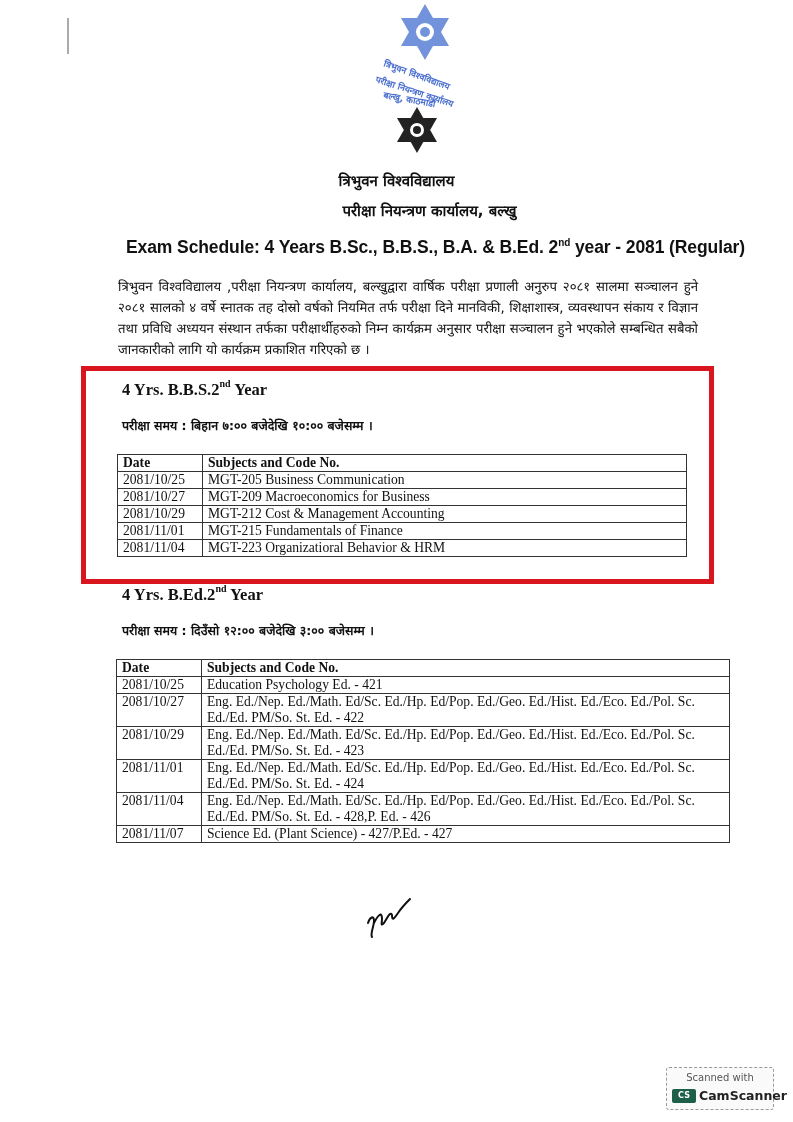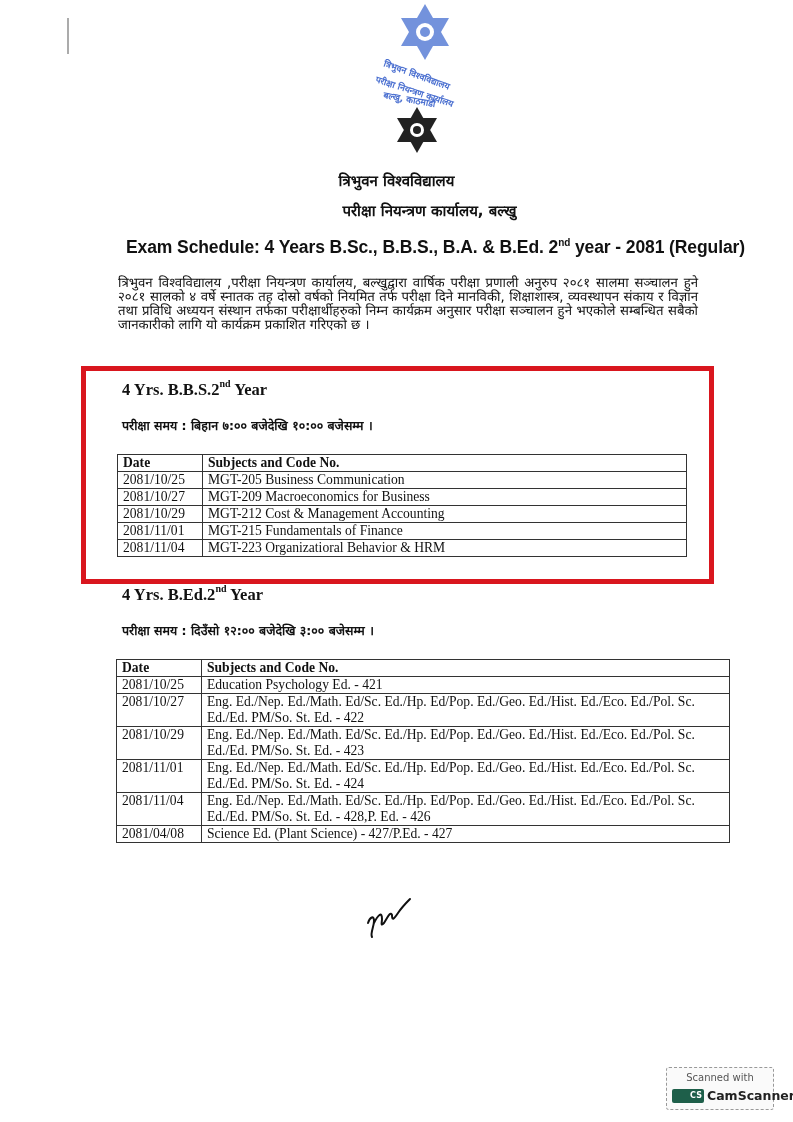--- a/index.html
+++ b/index.html
@@ -15,21 +15,21 @@
 
     
     .emblem { left: 355px; top: 2px; width: 130px; height: 158px; }
 
     .uni-name { left: 0; width: 793px; top: 170px; text-align: center; font-family: "DejaVu Sans", sans-serif; font-weight: bold; font-size: 15px; }
     .office-name { left: 0; width: 793px; top: 200px; text-align: center; font-family: "DejaVu Sans", sans-serif; font-weight: bold; font-size: 15px; padding-left: 33px; }
 
     .doc-title { left: 126px; top: 237px; font-family: "Liberation Sans", "DejaVu Sans", sans-serif; font-weight: bold; font-size: 17.5px; letter-spacing: -0.1px; white-space: nowrap; }
     .doc-title sup { font-size: 10px; vertical-align: 7px; }
 
-    .intro { left: 118px; top: 276px; width: 580px; font-family: "DejaVu Sans", sans-serif; font-size: 13.2px; line-height: 14px; text-align: justify; }
+    .intro { left: 118px; top: 276px; width: 580px; font-family: "DejaVu Sans", sans-serif; font-size: 13.2px; line-height: 21px; text-align: justify; }
 
     
     .highlight { left: 81px; top: 366px; width: 623px; height: 208px; border: 5px solid #d9161e; }
 
     .sec-title { font-weight: bold; font-size: 16.5px; white-space: nowrap; }
     .sec-title sup { font-size: 10px; vertical-align: 8px; }
     .exam-time { font-family: "DejaVu Sans", sans-serif; font-weight: bold; font-size: 12.5px; white-space: nowrap; text-align: right; }
 
     table.sched { border-collapse: collapse; position: absolute; font-size: 13.6px; }
     table.sched td, table.sched th {
@@ -37,21 +37,21 @@
       line-height: 16px; font-weight: normal; margin-left: 26px;
     }
     table.sched th { font-weight: bold; }
     table.sched td.date { width: 74px; white-space: nowrap; }
 
     .signature { left: 360px; top: 893px; width: 60px; height: 50px; }
 
     .camscanner { left: 666px; top: 1067px; width: 106px; height: 41px; border: 1px dashed #999; border-radius: 3px; background: #fafafa; font-family: "DejaVu Sans", sans-serif; }
     .cs-scanned { position: absolute; top: 4px; width: 100%; text-align: center; font-size: 10px; color: #555; }
     .cs-row { position: absolute; top: 20px; left: 5px; display: flex; align-items: center; gap: 3px; }
-    .cs-logo { width: 16px; height: 14px; background: #1e5f4a; color: #fff; font-size: 8px; font-weight: bold; display: flex; align-items: center; justify-content: center; border-radius: 2px; padding-left: 16px; }
+    .cs-logo { width: 24px; height: 14px; background: #1e5f4a; color: #fff; font-size: 8px; font-weight: bold; display: flex; align-items: center; justify-content: center; border-radius: 2px; }
     .cs-brand { font-size: 12.5px; font-weight: bold; color: #222; }
   </style>
 </head>
 <body>
 
 <div class="abs margin-mark"></div>
 
 <svg class="abs emblem" viewBox="0 0 130 158">
 
   <g transform="translate(70,30)" fill="#5b7fd6" opacity="0.85">
@@ -143,21 +143,21 @@
       </tr>
     <tr>
         <td class="date">2081/11/01</td>
         <td>Eng. Ed./Nep. Ed./Math. Ed/Sc. Ed./Hp. Ed/Pop. Ed./Geo. Ed./Hist. Ed./Eco. Ed./Pol. Sc. Ed./Ed. PM/So. St. Ed. - 424</td>
       </tr>
     <tr>
         <td class="date">2081/11/04</td>
         <td>Eng. Ed./Nep. Ed./Math. Ed/Sc. Ed./Hp. Ed/Pop. Ed./Geo. Ed./Hist. Ed./Eco. Ed./Pol. Sc. Ed./Ed. PM/So. St. Ed. - 428,P. Ed. - 426</td>
       </tr>
     <tr>
-        <td class="date">2081/04/08</td>
+        <td class="date">2081/11/07</td>
         <td>Science Ed. (Plant Science) - 427/P.Ed. - 427</td>
       </tr>
   </tbody>
 </table>
 
 <svg class="abs signature" viewBox="0 0 60 50">
   <path d="M8,30 C10,24 14,22 14,28 C14,34 10,40 12,44 M14,30 C18,22 22,18 22,26 C22,30 20,34 24,30 C28,24 30,18 32,22 C32,28 34,26 38,20 C42,14 46,10 50,6" stroke="#111" stroke-width="2" fill="none" stroke-linecap="round"></path>
 </svg>
 
 <div class="abs camscanner">

